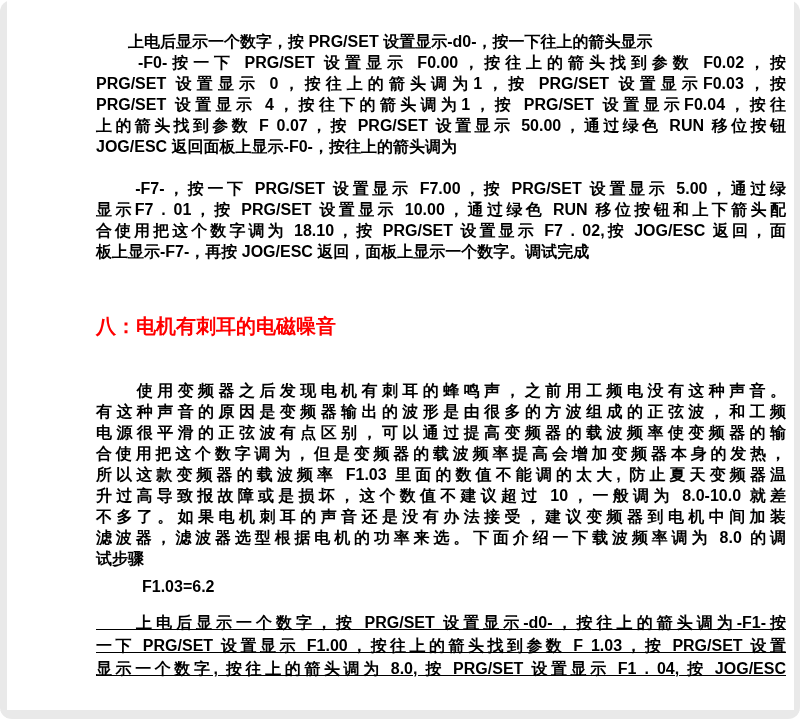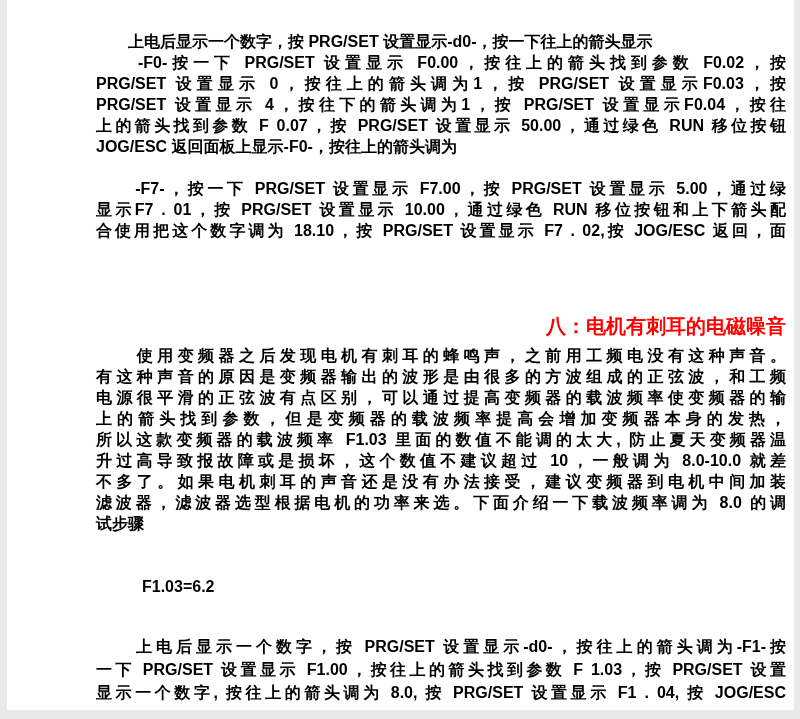--- a/index.html
+++ b/index.html
@@ -1,36 +1,36 @@
 <!DOCTYPE html>
 <html><head>
 <meta charset="utf-8">
 <style>
   html,body{margin:0;padding:0;background:#ffffff;}
   .screen{
     position:relative;width:800px;height:719px;background:#ffffff;overflow:hidden;
     font-family:"Liberation Sans","DejaVu Sans",sans-serif;
-    font-weight:bold;color:#000000;
+    font-weight:bold;color:#000000;border-radius:12px;
   }
   .edge{position:absolute;background:#e9e9e9;}
   .edge-left{left:0;top:0;width:7px;height:719px;}
   .edge-right{right:0;top:0;width:6px;height:719px;}
   .edge-bottom{left:0;bottom:0;width:800px;height:9px;}
   .textblock{position:absolute;left:96px;width:690px;font-size:16px;line-height:21px;}
   .tline{text-align:justify;text-align-last:justify;}
   .tline-short{text-align-last:left;}
   #para-f0{top:31px;}
   #para-f7{top:178px;}
   #section-heading{
     position:absolute;left:96px;top:313px;width:690px;
-    font-size:20px;line-height:27px;text-align:right;
+    font-size:20px;line-height:27px;text-align:left;
   }
-  #para-noise{top:345px;}
+  #para-noise{top:380px;}
   #param-line{position:absolute;left:142px;top:576px;font-size:16px;line-height:21px;}
-  #para-f1{top:635px;line-height:23px;}
+  #para-f1{top:611px;line-height:23px;text-decoration:underline;}
 </style>
 </head>
 <body>
 
 <div class="screen">
   <div class="edge edge-left"></div>
   <div class="edge edge-right"></div>
   <div class="edge edge-bottom"></div>
 
   <div class="textblock" id="para-f0">
@@ -39,29 +39,30 @@
       <div class="tline">PRG/SET 设置显示 0，按往上的箭头调为1，按 PRG/SET 设置显示F0.03，按</div>
       <div class="tline">PRG/SET 设置显示 4，按往下的箭头调为1，按 PRG/SET 设置显示F0.04，按往</div>
       <div class="tline">上的箭头找到参数 F 0.07，按 PRG/SET 设置显示 50.00，通过绿色 RUN 移位按钮</div>
       <div class="tline tline-short">JOG/ESC 返回面板上显示-F0-，按往上的箭头调为</div>
     </div>
 
   <div class="textblock" id="para-f7">
       <div class="tline">　　-F7-，按一下 PRG/SET 设置显示 F7.00，按 PRG/SET 设置显示 5.00，通过绿</div>
       <div class="tline">显示F7 . 01，按 PRG/SET 设置显示 10.00，通过绿色 RUN 移位按钮和上下箭头配</div>
       <div class="tline">合使用把这个数字调为 18.10，按 PRG/SET 设置显示 F7 . 02,按 JOG/ESC 返回，面</div>
+      <div class="tline tline-short">板上显示-F7-，再按 JOG/ESC 返回，面板上显示一个数字。调试完成</div>
     </div>
 
   <div id="section-heading" style="color: rgb(255, 0, 0);">八：电机有刺耳的电磁噪音</div>
 
   <div class="textblock" id="para-noise">
       <div class="tline">　　使用变频器之后发现电机有刺耳的蜂鸣声，之前用工频电没有这种声音。</div>
       <div class="tline">有这种声音的原因是变频器输出的波形是由很多的方波组成的正弦波，和工频</div>
       <div class="tline">电源很平滑的正弦波有点区别，可以通过提高变频器的载波频率使变频器的输</div>
-      <div class="tline">上的箭头找到参数，但是变频器的载波频率提高会增加变频器本身的发热，</div>
+      <div class="tline">合使用把这个数字调为，但是变频器的载波频率提高会增加变频器本身的发热，</div>
       <div class="tline">所以这款变频器的载波频率 F1.03 里面的数值不能调的太大, 防止夏天变频器温</div>
       <div class="tline">升过高导致报故障或是损坏，这个数值不建议超过 10，一般调为 8.0-10.0 就差</div>
       <div class="tline">不多了。如果电机刺耳的声音还是没有办法接受，建议变频器到电机中间加装</div>
       <div class="tline">滤波器，滤波器选型根据电机的功率来选。下面介绍一下载波频率调为 8.0 的调</div>
       <div class="tline tline-short">试步骤</div>
     </div>
 
   <div id="param-line">F1.03=6.2</div>
 
   <div class="textblock" id="para-f1">

